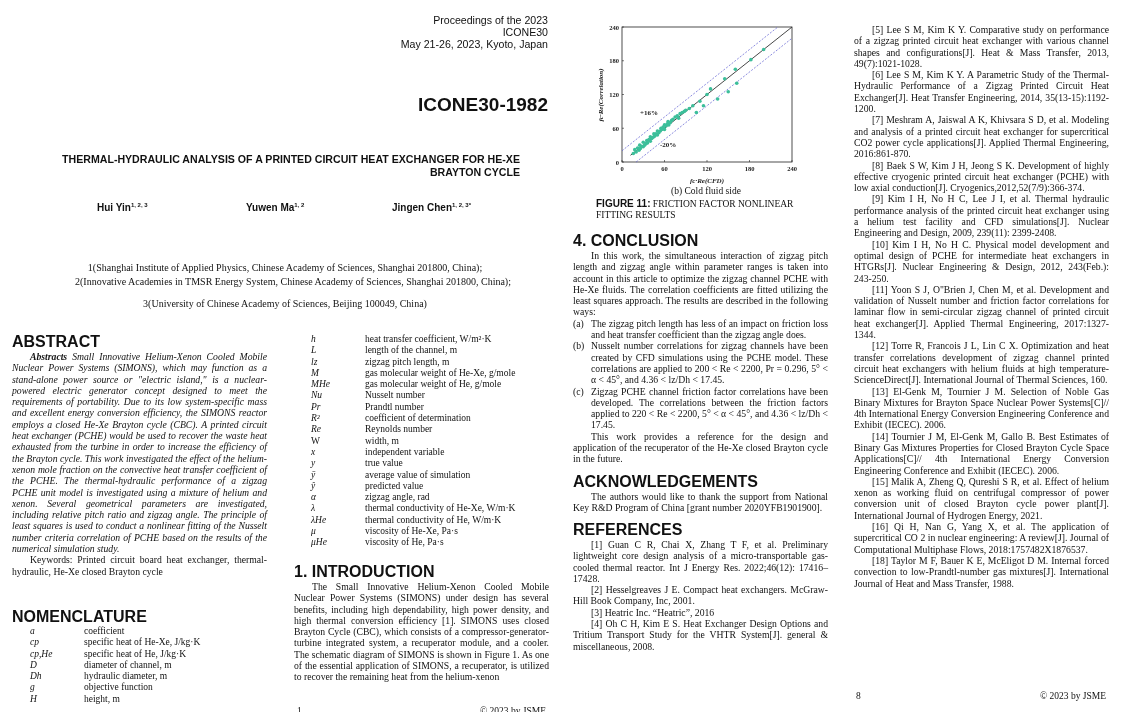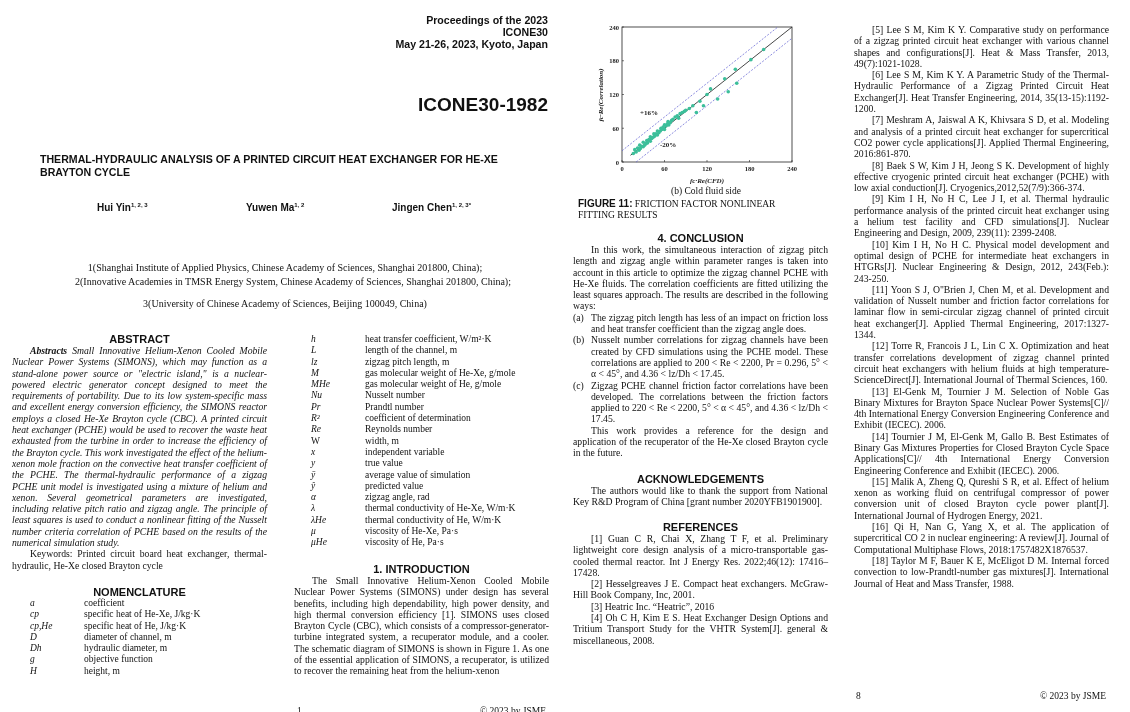--- a/index.html
+++ b/index.html
@@ -1,25 +1,25 @@
 <!DOCTYPE html>
 <html><head>
 <meta charset="utf-8">
 <style>
   html, body { margin:0; padding:0; background:#fff; }
   body { width:1130px; height:712px; position:relative; overflow:hidden; color:#111; font-family:"Liberation Serif", serif; }
   .abs { position:absolute; }
   .sans { font-family:"Liberation Sans", sans-serif;text-align:right; }
-  .proc { right:582px; top:14px; text-align:right; font-weight:bold; font-size:10.6px; line-height:12px; }
+  .proc { right:582px; top:14px; text-align:right; font-weight:normal; font-size:10.6px; line-height:12px; }
   .paper-id { right:582px; top:94px; font-weight:bold; font-size:19px; }
-  .title { left:40px; width:480px; top:153px; text-align:left; font-weight:bold; font-size:10.6px; line-height:13px; }
+  .title { left:40px; width:480px; top:153px; text-align:right; font-weight:bold; font-size:10.6px; line-height:13px; }
   .authors { top:202px; font-weight:bold; font-size:10px; }
   .authors sup { font-size:6px; }
   .affil { width:570px; left:0; text-align:center; font-size:10px; font-style:normal; }
-  .sec-h { font-family:"Liberation Sans", sans-serif; font-weight:bold; font-size:11px;text-align:center; }
+  .sec-h { font-family:"Liberation Sans", sans-serif; font-weight:bold; font-size:16px; }
   .para { font-size:9.7px; line-height:11.3px; text-align:justify; }
   .para.ital { font-style:italic; }
   .indent { text-indent:18px; }
   .nom { font-size:9.5px; line-height:11.3px; }
   .nom-row { display:flex; }
   .nom-sym { width:50px; padding-left:18px; font-style:italic; box-sizing:border-box; width:72px; }
   .nom-desc { flex:1; }
   .list-item { display:flex; font-size:9.7px; line-height:11.3px; text-align:justify; }
   .list-label { width:18px; flex:none; }
   .list-text { flex:1; }
@@ -49,21 +49,21 @@
 <div class="abs affil" style="top:262px;">1(Shanghai Institute of Applied Physics, Chinese Academy of Sciences, Shanghai 201800, China);</div>
 <div class="abs affil" style="top:276px;margin-left:8px;">2(Innovative Academies in TMSR Energy System, Chinese Academy of Sciences, Shanghai 201800, China);</div>
 <div class="abs affil" style="top:298px;">3(University of Chinese Academy of Sciences, Beijing 100049, China)</div>
 
 <div class="abs" style="left:12px; top:333px; width:255px;">
   <div class="sec-h">ABSTRACT</div>
   <div class="para ital indent"><b>Abstracts</b> <span>Small Innovative Helium-Xenon Cooled Mobile Nuclear Power Systems (SIMONS), which may function as a stand-alone power source or "electric island," is a nuclear-powered electric generator concept designed to meet the requirements of portability. Due to its low system-specific mass and excellent energy conversion efficiency, the SIMONS reactor employs a closed He-Xe Brayton cycle (CBC). A printed circuit heat exchanger (PCHE) would be used to recover the waste heat exhausted from the turbine in order to increase the efficiency of the Brayton cycle. This work investigated the effect of the helium-xenon mole fraction on the convective heat transfer coefficient of the PCHE. The thermal-hydraulic performance of a zigzag PCHE unit model is investigated using a mixture of helium and xenon. Several geometrical parameters are investigated, including relative pitch ratio and zigzag angle. The principle of least squares is used to conduct a nonlinear fitting of the Nusselt number criteria correlation of PCHE based on the results of the numerical simulation study.</span></div>
   <div class="para indent">Keywords: Printed circuit board heat exchanger, thermal-hydraulic, He-Xe closed Brayton cycle</div>
 </div>
 
-<div class="abs" style="left:12px; top:586px; width:255px;">
+<div class="abs" style="left:12px; top:608px; width:255px;">
   <div class="sec-h">NOMENCLATURE</div>
   <div class="nom" id="nom1">
     <div class="nom-row">
         <span class="nom-sym">a</span>
         <span class="nom-desc">coefficient</span>
       </div>
     <div class="nom-row">
         <span class="nom-sym">cp</span>
         <span class="nom-desc">specific heat of He-Xe, J/kg·K</span>
       </div>
@@ -268,21 +268,21 @@
         <line x1="32" y1="7" x2="34" y2="7" stroke="#222" stroke-width="0.6"></line>
         <text x="29" y="9.5" font-size="6.5" font-weight="bold" text-anchor="end" fill="#222">240</text>
       </g>
     <text id="ann-plus" x="50" y="95" font-size="7" font-weight="bold" fill="#222">+16%</text>
     <text id="ann-minus" x="70" y="127" font-size="7" font-weight="bold" fill="#222">-20%</text>
     <text id="xlab" x="117" y="163" font-size="7" font-weight="bold" font-style="italic" text-anchor="middle" fill="#222">fc·Re(CFD)</text>
     <text id="ylab" x="0" y="0" font-size="7" font-weight="bold" font-style="italic" text-anchor="middle" fill="#222" transform="translate(13,75) rotate(-90)">fc·Re(Correlation)</text>
   </svg>
 </div>
 <div class="abs fig-cap" style="left:671px; top:186px;font-family:Liberation Serif, serif;">(b)  Cold fluid side</div>
-<div class="abs fig-cap" style="left:578px; top:198px; width:230px;"><b>FIGURE 11:</b> <span>FRICTION FACTOR NONLINEAR FITTING RESULTS</span></div>
+<div class="abs fig-cap" style="left:596px; top:198px; width:230px;"><b>FIGURE 11:</b> <span>FRICTION FACTOR NONLINEAR FITTING RESULTS</span></div>
 
 <div class="abs" style="left:573px; top:232px; width:255px;">
   <div class="sec-h">4.   CONCLUSION</div>
   <div class="para indent">In this work, the simultaneous interaction of zigzag pitch length and zigzag angle within parameter ranges is taken into account in this article to optimize the zigzag channel PCHE with He-Xe fluids. The correlation coefficients are fitted utilizing the least squares approach. The results are described in the following ways:</div>
   <div class="list-item">
       <span class="list-label">(a)</span>
       <span class="list-text">The zigzag pitch length has less of an impact on friction loss and heat transfer coefficient than the zigzag angle does.</span>
     </div>
   <div class="list-item">
       <span class="list-label">(b)</span>

